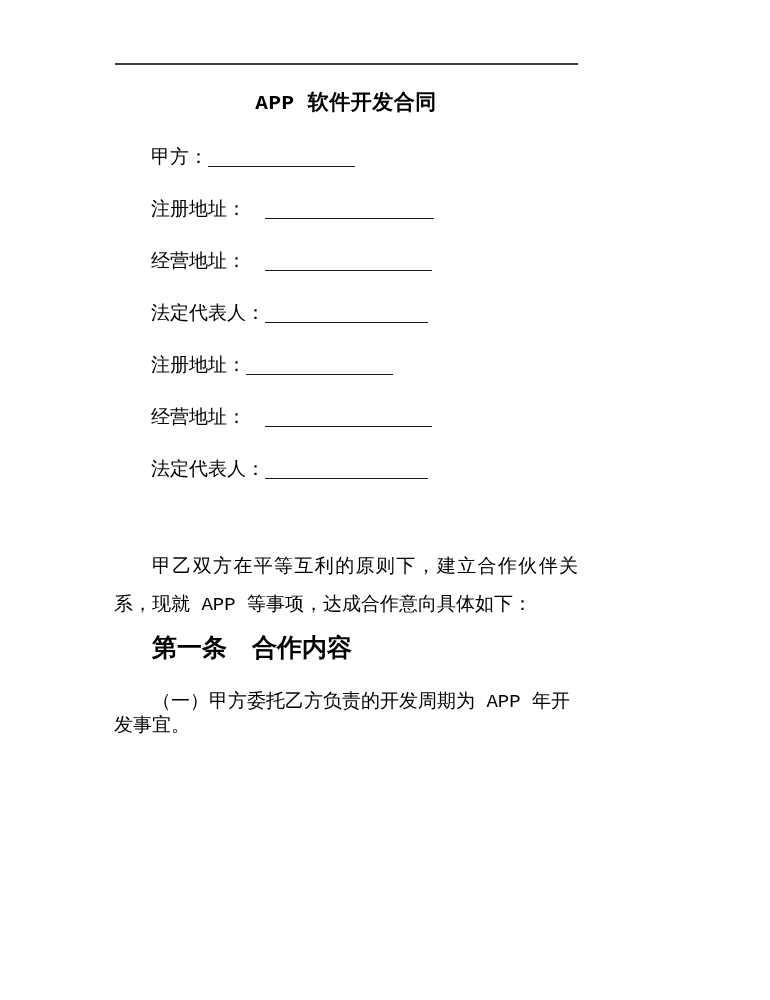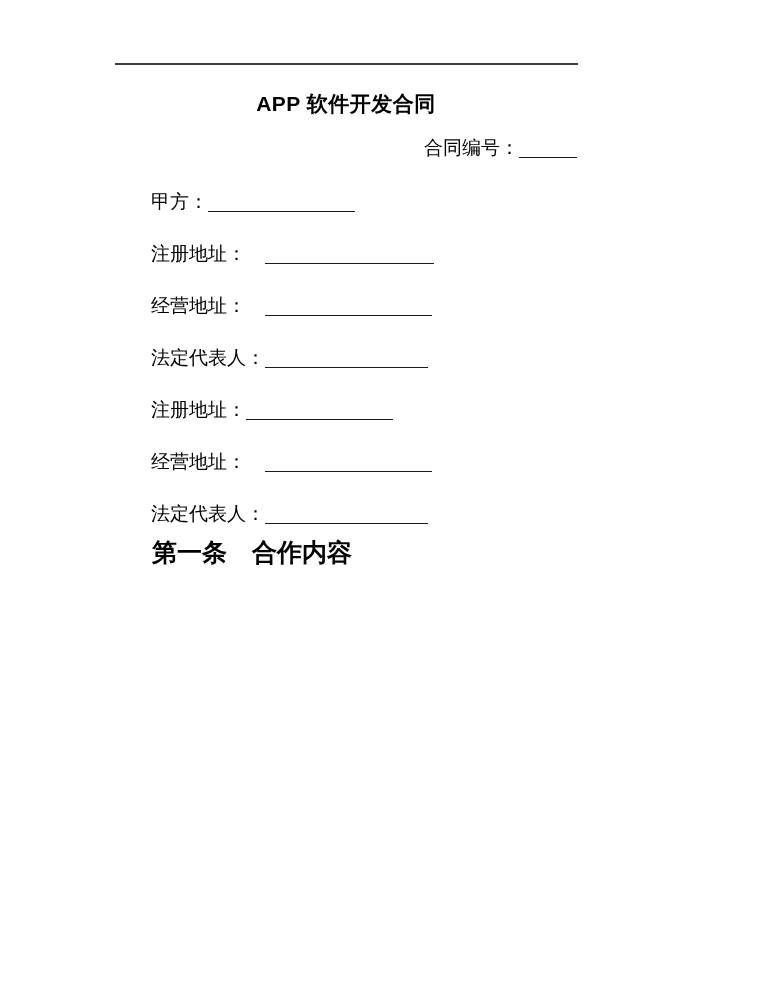--- a/index.html
+++ b/index.html
@@ -5,21 +5,21 @@
   html, body {
     margin: 0;
     padding: 0;
     background: #ffffff;
   }
   .page {
     position: relative;
     width: 692px;
     height: 1000px;
     background: #ffffff;
-    font-family: Liberation Sans, sans-serif;
+    font-family: Liberation Mono, monospace;
     color: #000000;
     font-size: 19px;
     overflow: hidden;
   }
   .top-rule {
     margin: 63px 114px 0 115px;
     border: none;
     border-top: 2px solid #3d3d3d;
     height: 0;
   }
@@ -72,23 +72,20 @@
 </style>
 </head>
 <body>
 
 <div class="page">
 
   <hr class="top-rule">
 
   <div class="doc-title">APP 软件开发合同</div>
 
-  <div class="contract-no-row">
-    <span>合同编号：</span><span class="blank-line" style="width:58px"></span>
-  </div>
 
   <div class="field-row first-of-block">
     <span>甲方：</span><span class="blank-line" style="width:147px"></span>
   </div>
   <div class="field-row">
     <span>注册地址：</span><span class="blank-line gap" style="width:169px"></span>
   </div>
   <div class="field-row">
     <span>经营地址：</span><span class="blank-line gap" style="width:167px"></span>
   </div>
@@ -99,17 +96,19 @@
   <div class="field-row">
     <span>注册地址：</span><span class="blank-line" style="width:147px"></span>
   </div>
   <div class="field-row">
     <span>经营地址：</span><span class="blank-line gap" style="width:167px"></span>
   </div>
   <div class="field-row">
     <span>法定代表人：</span><span class="blank-line" style="width:163px"></span>
   </div>
 
+  <p class="intro-para">甲乙双方在平等互利的原则下，建立合作伙伴关系，现就 APP 等事项，达成合作意向具体如下：</p>
 
   <div class="clause-heading">第一条　合作内容</div>
 
+  <p class="clause-item">（一）甲方委托乙方负责的开发周期为 APP 年开发事宜。</p>
 
 </div>
 
 </body></html>

